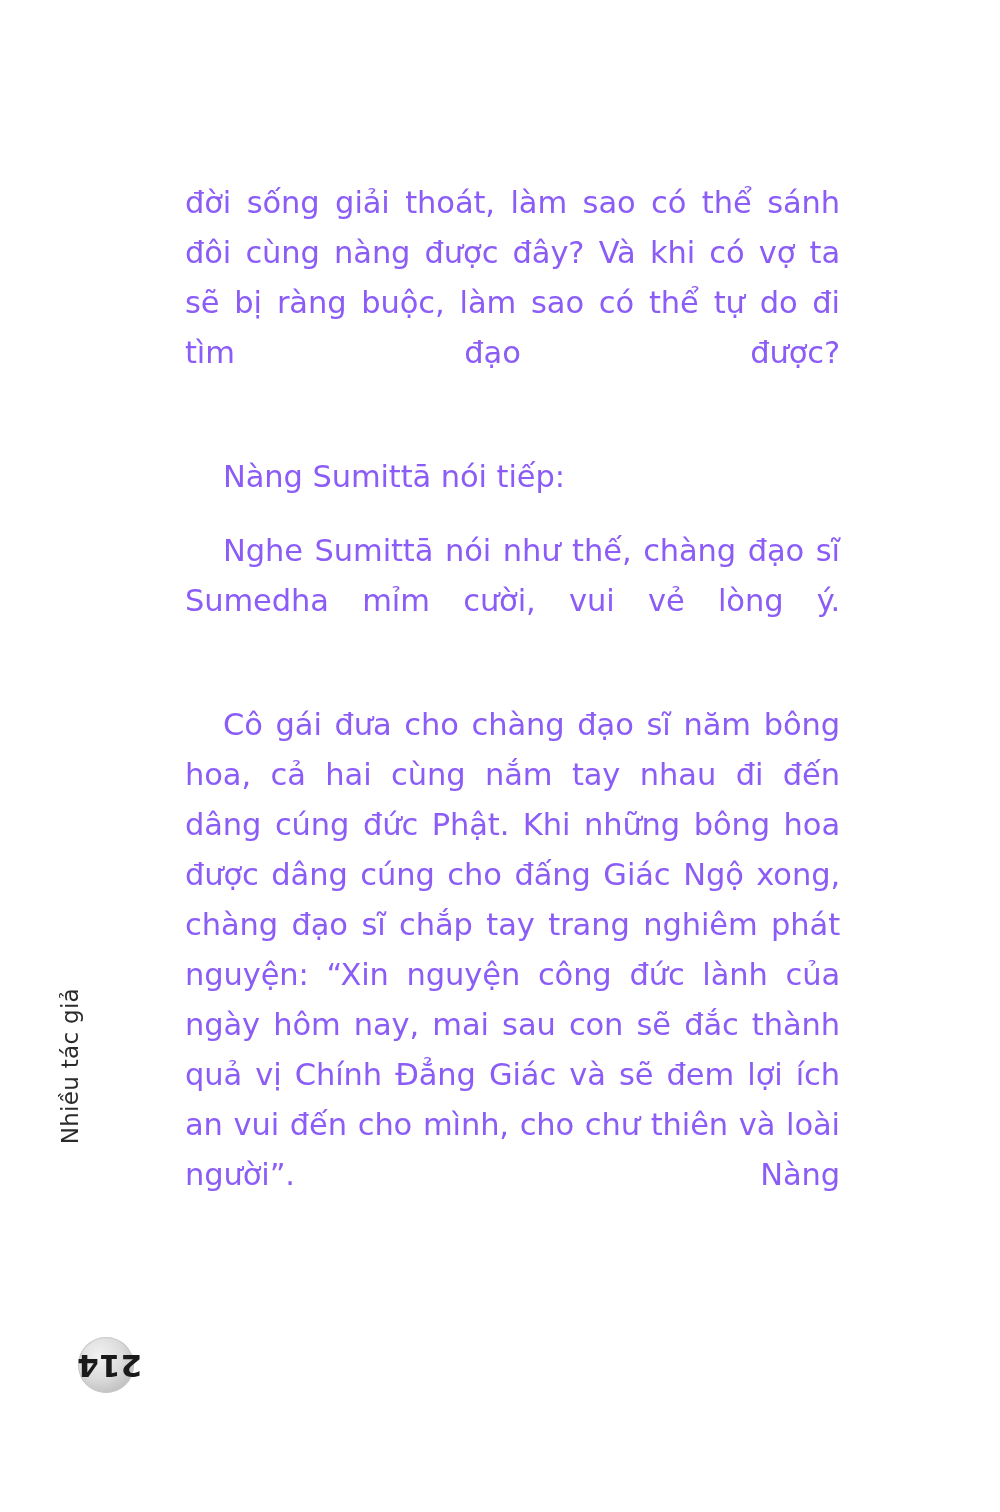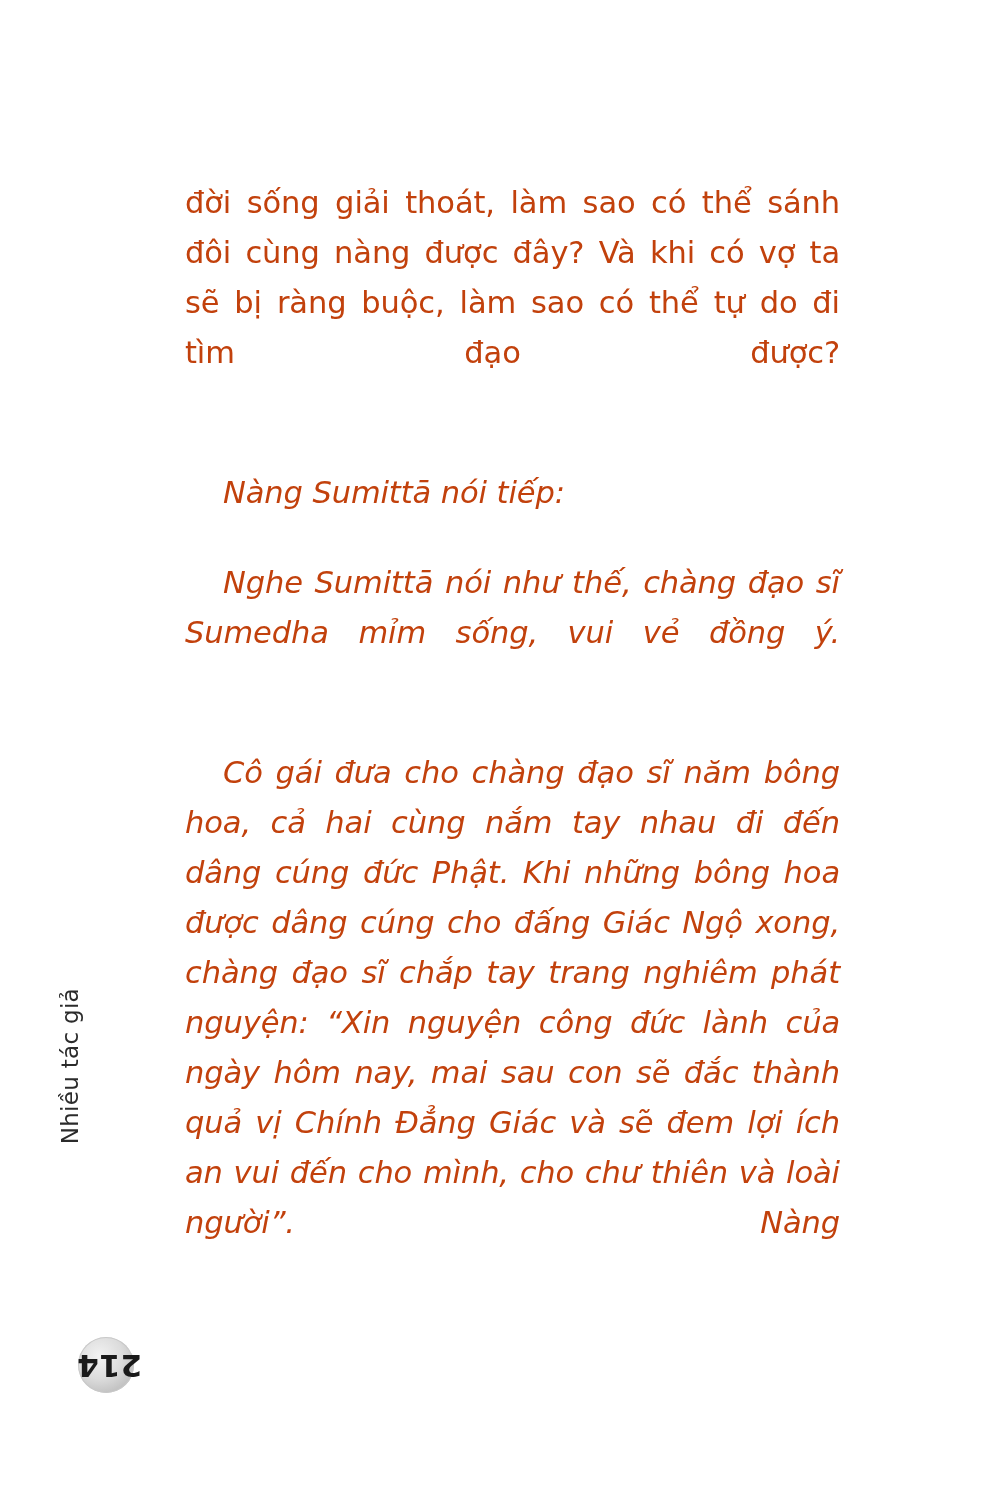--- a/index.html
+++ b/index.html
@@ -87,29 +87,28 @@
     width: 655px;
   }
 
   .para {
     margin: 0 0 8px 0;
     font-family: "DejaVu Sans", sans-serif;
     font-size: 30.5px;
     line-height: 50px;
     text-align: justify;
     text-justify: inter-word;
-    color: #c2410c;
+    color: #8b5cf6;
     letter-spacing: -0.1px;
   }
   .para.indent {
     text-indent: 38px;
   }
   .para.gap-top {
-    margin-top: 40px;
-    font-style: italic;
+    margin-top: 24px;
   }
   .para.dash {
     text-indent: 38px;
   }
   
   .para::after {
     content: "";
     display: inline-block;
     width: 100%;
   }
@@ -130,18 +129,18 @@
       <div class="folio-number">214</div>
     </div>
   </div>
 
   <div class="text-column">
     <p class="para">đời sống giải thoát, làm sao có thể sánh đôi cùng nàng được đây? Và khi có vợ ta sẽ bị ràng buộc, làm sao có thể tự do đi tìm đạo được?</p>
 
     <p class="para indent no-stretch gap-top">Nàng Sumittā nói tiếp:</p>
 
 
-    <p class="para indent gap-top">Nghe Sumittā nói như thế, chàng đạo sĩ Sumedha mỉm sống, vui vẻ đồng ý.</p>
+    <p class="para indent gap-top">Nghe Sumittā nói như thế, chàng đạo sĩ Sumedha mỉm cười, vui vẻ lòng ý.</p>
 
     <p class="para indent gap-top">Cô gái đưa cho chàng đạo sĩ năm bông hoa, cả hai cùng nắm tay nhau đi đến dâng cúng đức Phật. Khi những bông hoa được dâng cúng cho đấng Giác Ngộ xong, chàng đạo sĩ chắp tay trang nghiêm phát nguyện: “Xin nguyện công đức lành của ngày hôm nay, mai sau con sẽ đắc thành quả vị Chính Đẳng Giác và sẽ đem lợi ích an vui đến cho mình, cho chư thiên và loài người”. Nàng</p>
   </div>
 
 </div>
 
 </body></html>

